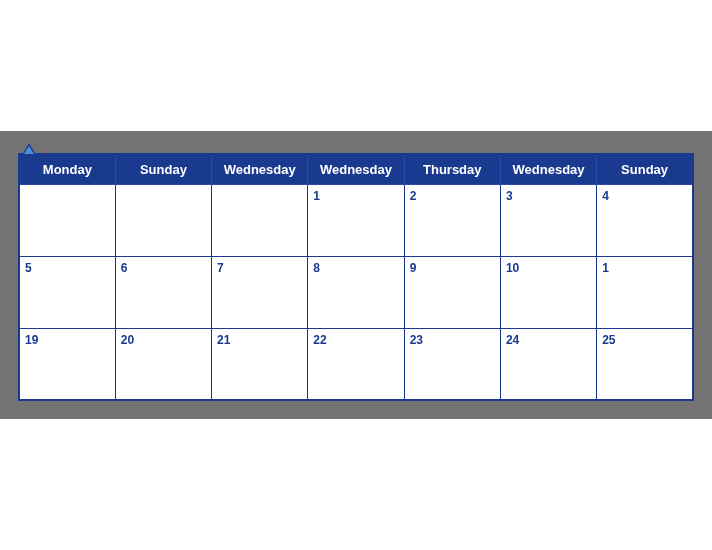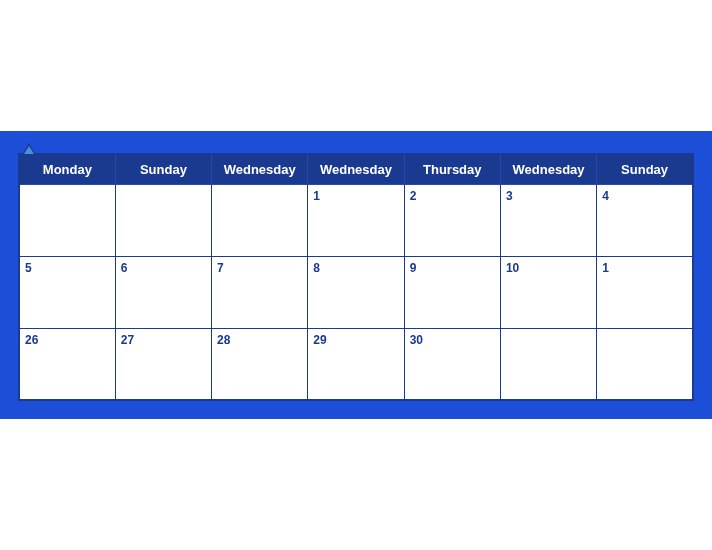--- a/index.html
+++ b/index.html
@@ -8,21 +8,21 @@
       background: #fff;
       display: flex;
       justify-content: center;
       align-items: center;
       width: 712px;
       min-height: 550px;
     }
     .calendar-wrapper {
       width: 712px;
       padding: 10px 18px 18px 18px;
-      background: #1d4ed8;
+      background: #737373;
     }
     .calendar-header {
       display: flex;
       align-items: center;
       justify-content: center;
       position: relative;
       margin-bottom: 6px;
       padding-top: 6px;
     }
     .logo-area {
@@ -143,23 +143,23 @@
         <tr>
           <td><span class="day-num">5</span></td>
           <td><span class="day-num">6</span></td>
           <td><span class="day-num">7</span></td>
           <td><span class="day-num">8</span></td>
           <td><span class="day-num">9</span></td>
           <td><span class="day-num">10</span></td>
           <td><span class="day-num">1</span></td>
         </tr>
         <tr>
-          <td><span class="day-num">26</span></td>
-          <td><span class="day-num">27</span></td>
-          <td><span class="day-num">28</span></td>
-          <td><span class="day-num">29</span></td>
-          <td><span class="day-num">30</span></td>
-          <td class="empty"></td>
-          <td class="empty"></td>
+          <td><span class="day-num">19</span></td>
+          <td><span class="day-num">20</span></td>
+          <td><span class="day-num">21</span></td>
+          <td><span class="day-num">22</span></td>
+          <td><span class="day-num">23</span></td>
+          <td><span class="day-num">24</span></td>
+          <td><span class="day-num">25</span></td>
         </tr>
       </tbody>
   </table>
 </div>
 
 </body></html>

